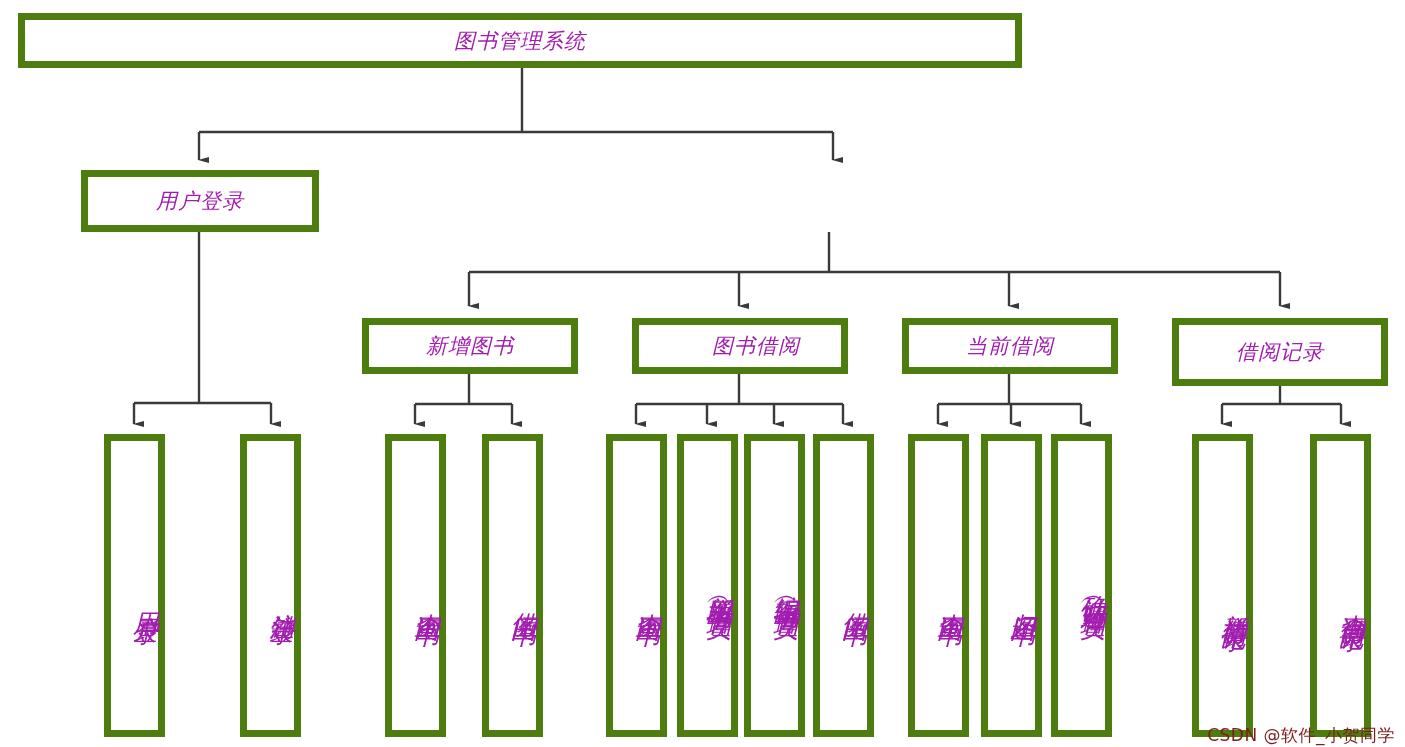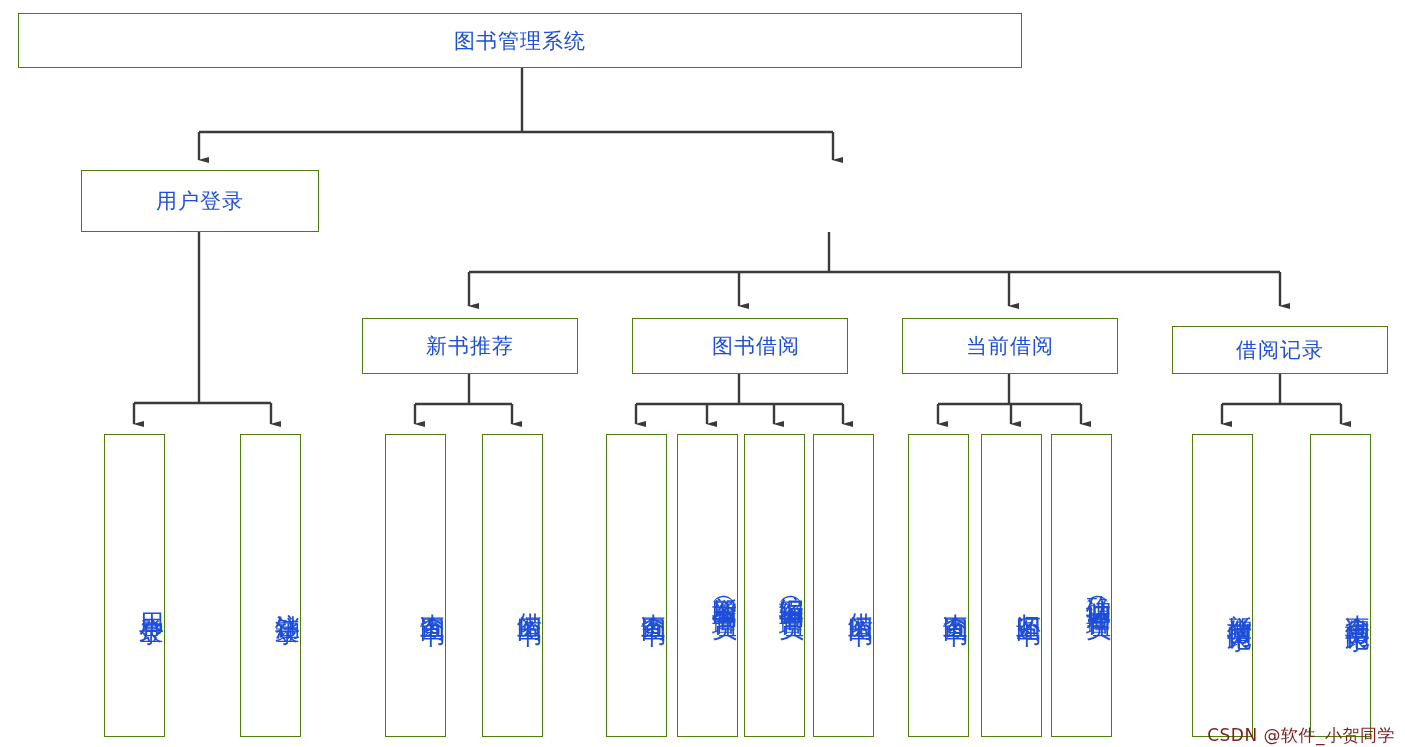--- a/index.html
+++ b/index.html
@@ -5,26 +5,27 @@
   html, body { margin:0; padding:0; background:#ffffff; }
   body { width:1405px; height:747px; overflow:hidden;
          font-family:"DejaVu Sans","Liberation Sans",sans-serif; }
   #stage { position:relative; width:1405px; height:747px; background:#fff; }
   svg.links { position:absolute; left:0; top:0; width:1405px; height:747px; }
 
   .node {
     position:absolute;
     box-sizing:border-box;
     background:#ffffff;
-    border:1px solid #4d7c0f;
+    border:7px solid #4d7c0f;
     display:flex;
     align-items:center;
     justify-content:center;
-    color:#1d4ed8;
+    color:#a21caf;
     z-index:2;
+    font-style:italic;
   }
   .node.horiz { font-size:21px; letter-spacing:1px; }
   .node.root  { font-size:21px; letter-spacing:1px; }
   .node.vert {
     writing-mode:vertical-rl;
     text-orientation:upright;
     align-items:flex-start;
     justify-content:center;
     padding-top:26px;
     font-size:25px;
@@ -98,29 +99,29 @@
 
   <div class="node root" style="left:18px; top:13px; width:1004px; height:55px;">
     <span>图书管理系统</span>
   </div>
 
   <div class="node horiz" style="left:81px; top:170px; width:238px; height:62px;">
     <span>用户登录</span>
   </div>
 
   <div class="node horiz" style="left:362px; top:318px; width:216px; height:56px;">
-    <span>新书推荐</span>
+    <span>新增图书</span>
   </div>
   <div class="node horiz" style="left:632px; top:318px; width:216px; height:56px;padding-left:32px;">
     <span>图书借阅</span>
   </div>
   <div class="node horiz" style="left:902px; top:318px; width:216px; height:56px;">
     <span>当前借阅</span>
   </div>
-  <div class="node horiz" style="left:1172px; top:318px; width:216px; height:48px;margin-top:8px;">
+  <div class="node horiz" style="left:1172px; top:318px; width:216px; height:68px;">
     <span>借阅记录</span>
   </div>
 
   <div class="node vert" style="left:104px; top:434px; width:61px; height:303px;">
     <span>用户登录</span>
   </div>
   <div class="node vert" style="left:240px; top:434px; width:61px; height:303px;">
     <span>注销登录</span>
   </div>
 

